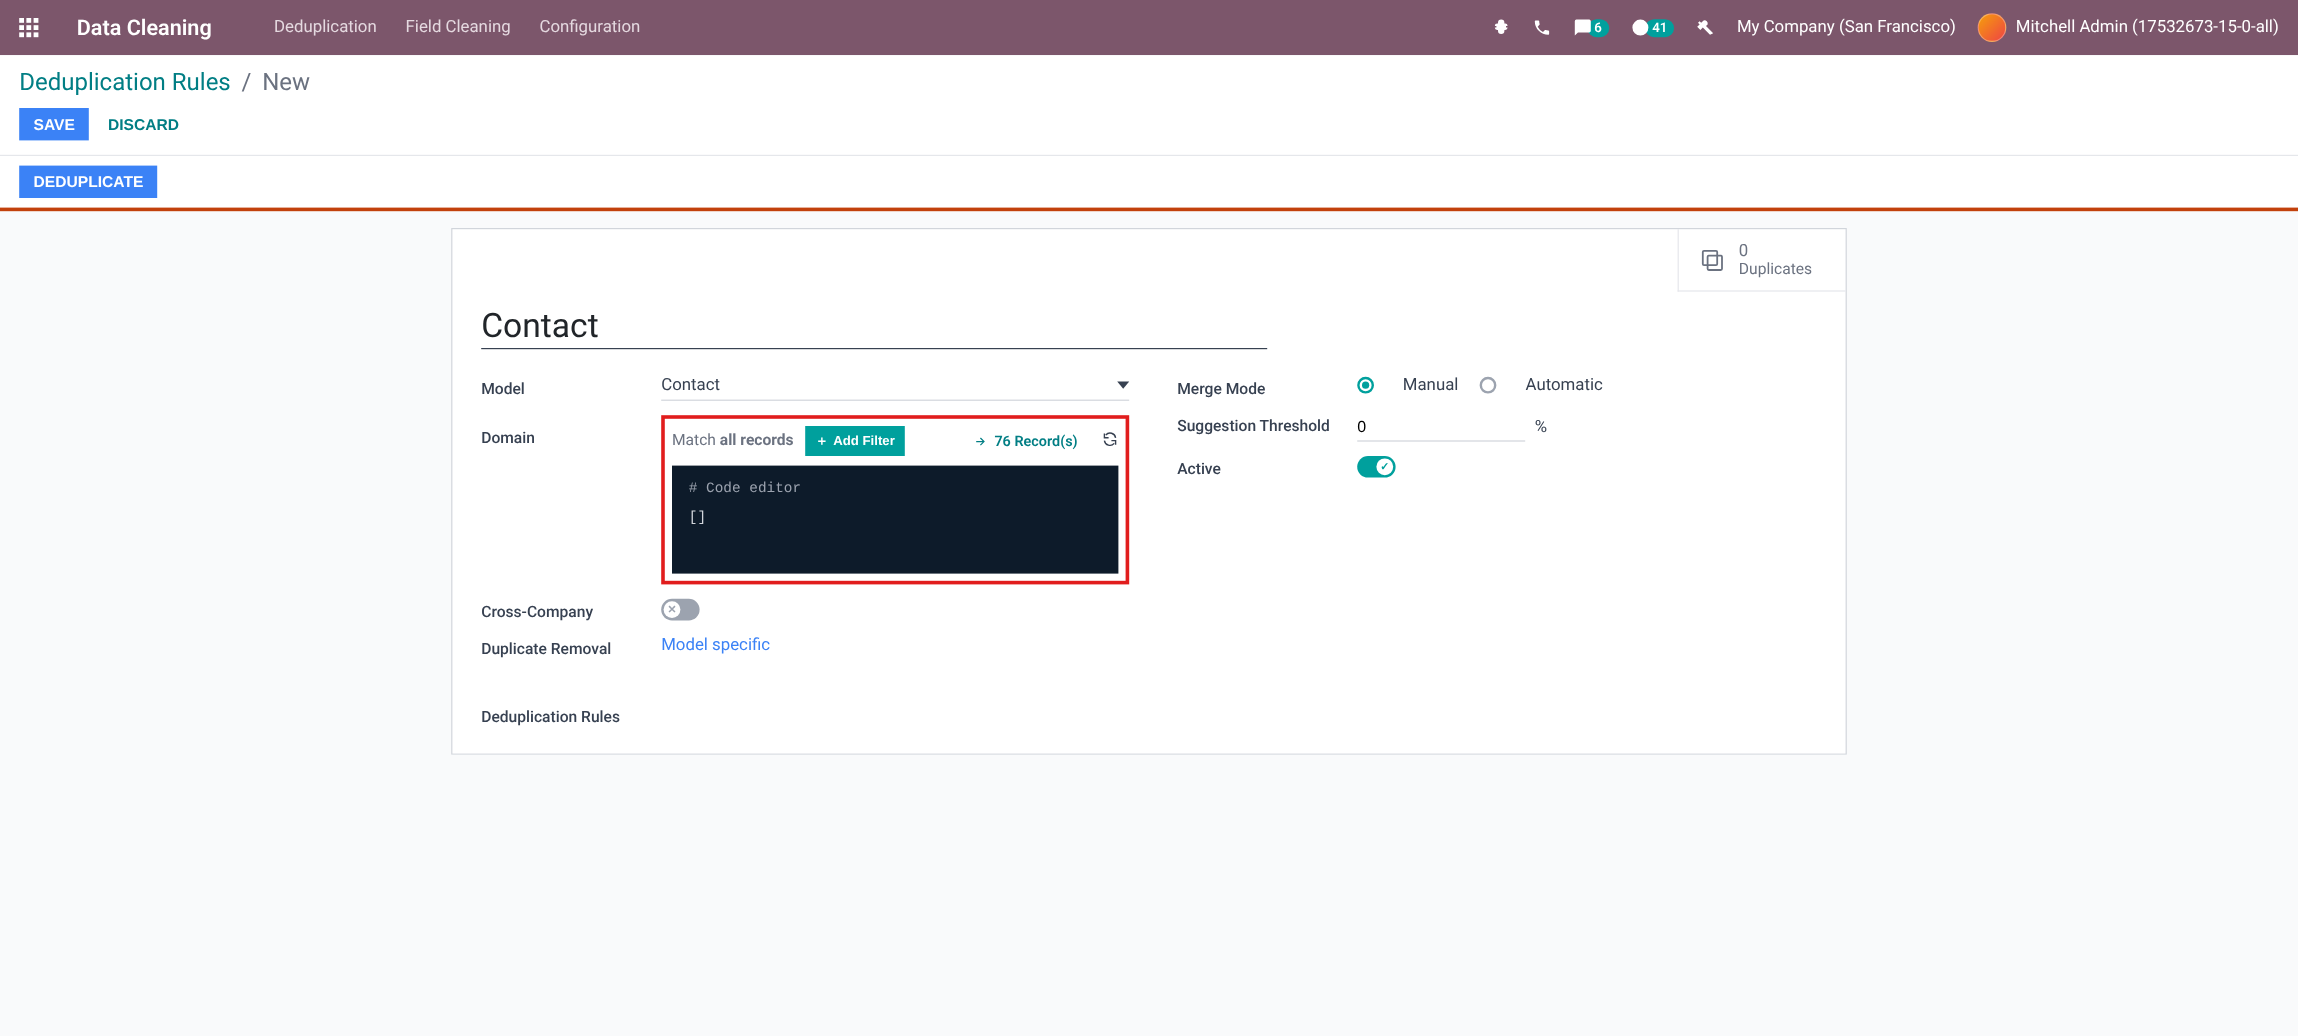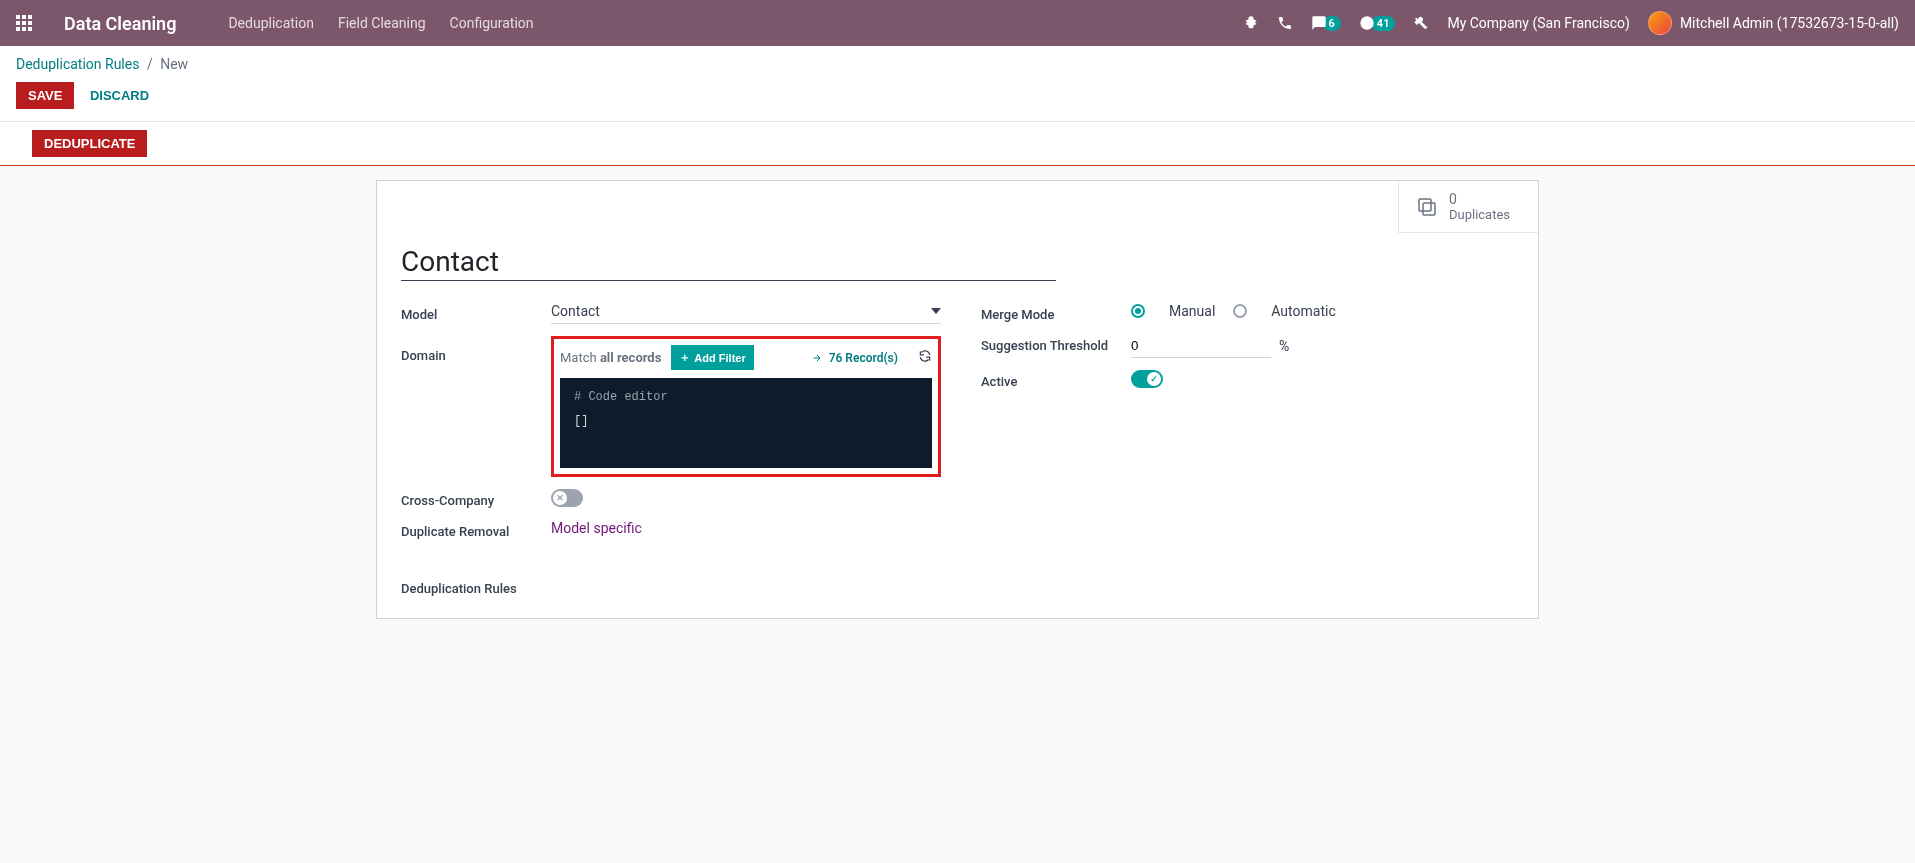--- a/index.html
+++ b/index.html
@@ -16,30 +16,30 @@
 .navbar-right { margin-left: auto; display: flex; align-items: center; gap: 18px; }
 .nav-icon { width: 16px; height: 16px; fill: #fff; cursor: pointer; position: relative; }
 .icon-with-badge { position: relative; display: flex; align-items: center; }
 .badge { background: #00a09d; color: #fff; border-radius: 10px; font-size: 11px; padding: 1px 6px; margin-left: -4px; font-weight: 600; }
 .company-name { color: #fff; font-size: 14px; cursor: pointer; }
 .user-block { display: flex; align-items: center; gap: 8px; cursor: pointer; }
 .avatar { width: 24px; height: 24px; border-radius: 50%; background: linear-gradient(135deg, #f59e0b, #ef4444); border: 1px solid rgba(255,255,255,0.3); }
 
 
 .control-bar { background: #fff; padding: 10px 16px 12px 16px; border-bottom: 1px solid #e5e7eb; }
-.breadcrumb { font-size: 14px; margin-bottom: 10px; }
+.breadcrumb { font-size: 20px; margin-bottom: 10px; }
 .breadcrumb a { color: #017e84; text-decoration: none; cursor: pointer; }
 .breadcrumb span.sep { color: #6b7280; margin: 0 4px; }
 .breadcrumb span.current { color: #6b7280; }
 .btn { border: none; padding: 6px 12px; font-size: 13px; font-weight: 600; cursor: pointer; text-transform: uppercase; }
-.btn-primary { background: #b91c1c; color: #fff; }
+.btn-primary { background: #3b82f6; color: #fff; }
 .btn-secondary { background: transparent; color: #017e84; }
 
 
-.status-bar { background: #fff; padding: 8px 32px; border-bottom: 1px solid #c2410c; }
+.status-bar { background: #fff; padding: 8px 16px; border-bottom: 3px solid #c2410c; }
 
 
 .form-wrapper { display: flex; justify-content: center; padding-top: 14px; }
 .form-sheet { background: #fff; width: 1163px; border: 1px solid #d1d5db; position: relative; }
 .button-box { position: absolute; top: 0; right: 0; border-left: 1px solid #e5e7eb; border-bottom: 1px solid #e5e7eb; display: flex; align-items: center; padding: 10px 16px; gap: 10px; cursor: pointer; min-width: 140px; }
 .button-box svg { width: 24px; height: 24px; stroke: #6b7280; fill: none; stroke-width: 1.5; }
 .button-box-text { display: flex; flex-direction: column; color: #6b7280; font-size: 13px; }
 .button-box-count { font-size: 14px; }
 
 .sheet-body { padding: 24px 24px 40px 24px; }
@@ -226,21 +226,21 @@
             <div class="field-value">
               <div class="toggle off">
                 <div class="toggle-knob">✕</div>
               </div>
             </div>
           </div>
 
           <div class="field-row">
             <div class="field-label">Duplicate Removal</div>
             <div class="field-value">
-              <span style="color:#701a75;">Model specific</span>
+              <span style="color:#3b82f6;">Model specific</span>
             </div>
           </div>
         </div>
 
         <div class="col-right">
 
           <div class="field-row">
             <div class="field-label">Merge Mode</div>
             <div class="field-value">
               <div class="radio-group">

